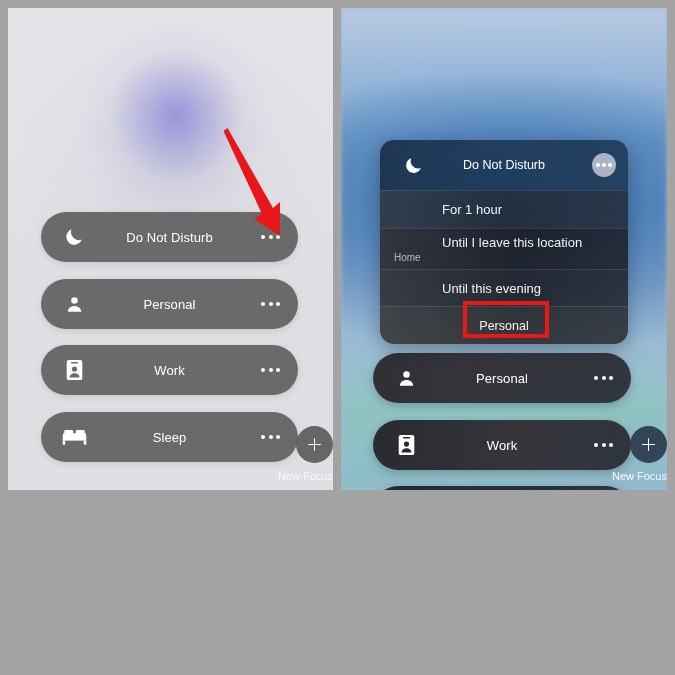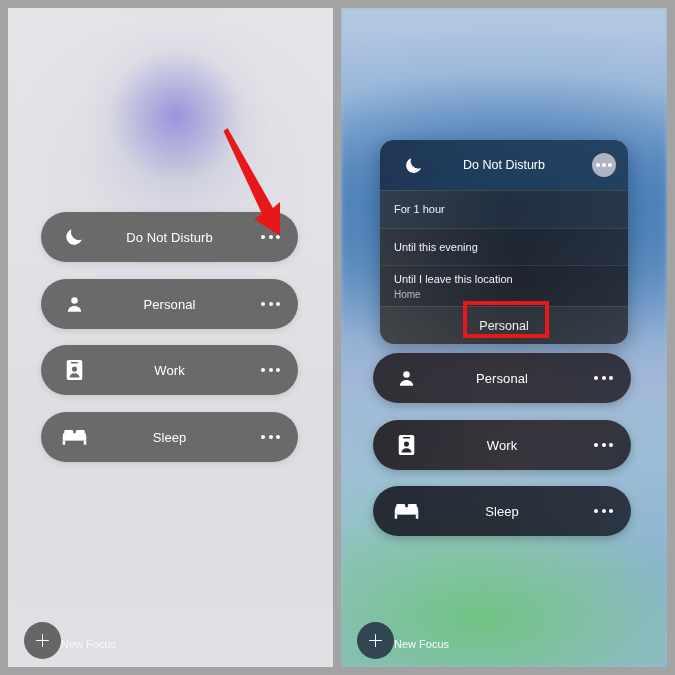--- a/index.html
+++ b/index.html
@@ -18,21 +18,21 @@
     width: 675px;
     height: 675px;
     background: #a3a3a3;
     overflow: hidden;
   }
 
   
   .panel {
     position: absolute;
     top: 8px;
-    height: 659px;
+    height: 482px;
     overflow: hidden;
   }
   .panel-left {
     left: 8px;
     width: 325px;
     background: #e2e2e6;
   }
   .panel-right {
     left: 341px;
     width: 326px;
@@ -178,37 +178,37 @@
     color: #f2f2f3;
   }
   .dnd-row.r1 { height: 37px; background: linear-gradient(100deg, rgba(44,50,56,0.84) 0%, rgba(30,36,44,0.84) 50%, rgba(34,42,52,0.84) 100%); }
   .dnd-row.r2 { height: 36px; background: linear-gradient(100deg, rgba(46,44,46,0.85) 0%, rgba(26,26,30,0.86) 55%, rgba(30,34,42,0.85) 100%); }
   .dnd-row.r3 { height: 40px; background: linear-gradient(100deg, rgba(44,40,40,0.85) 0%, rgba(24,22,26,0.87) 55%, rgba(28,30,38,0.86) 100%); }
   .dnd-row.r4 {
     height: 37px;
     align-items: center;
     background: linear-gradient(100deg, rgba(52,48,46,0.84) 0%, rgba(36,34,34,0.85) 55%, rgba(38,40,46,0.84) 100%);
   }
-  .dnd-row-title { font-size: 11px; line-height: 15px; }
+  .dnd-row-title { font-size: 13px; line-height: 15px; margin-left: 48px; }
   .dnd-row-sub {
     font-size: 10px;
     color: rgba(230,230,232,0.72);
     line-height: 13px;
     margin-top: 1px;
   }
   .dnd-settings-label { font-size: 12.5px; color: #f0f0f1; }
 
   
   .new-focus {
     position: absolute;
     bottom: 8px;
     left: 16px; right: 0;
     display: flex;
-    flex-direction: row;
-    align-items: center;
+    flex-direction: column;
+    align-items: flex-end;
   }
   .new-focus-btn {
     width: 37px; height: 37px;
     border-radius: 50%;
     display: flex;
     align-items: center;
     justify-content: center;
     position: relative;
   }
   .panel-left .new-focus-btn  { background: rgba(92,92,92,0.93); }
@@ -347,27 +347,27 @@
             <i></i>
             <i></i>
             <i></i>
           </span>
       </div>
 
       <div class="dnd-row r1">
         <span class="dnd-row-title">For 1 hour</span>
       </div>
 
-      <div class="dnd-row r2">
-        <span class="dnd-row-title">Until this evening</span>
-      </div>
-
       <div class="dnd-row r3">
         <span class="dnd-row-title">Until I leave this location</span>
         <span class="dnd-row-sub">Home</span>
+      </div>
+
+      <div class="dnd-row r2">
+        <span class="dnd-row-title">Until this evening</span>
       </div>
 
       <div class="dnd-row r4">
         <span class="dnd-settings-label">Personal</span>
       </div>
     </div>
 
     <div class="focus-list">
 
       <div class="pill pill-personal" style="top:345px;">

